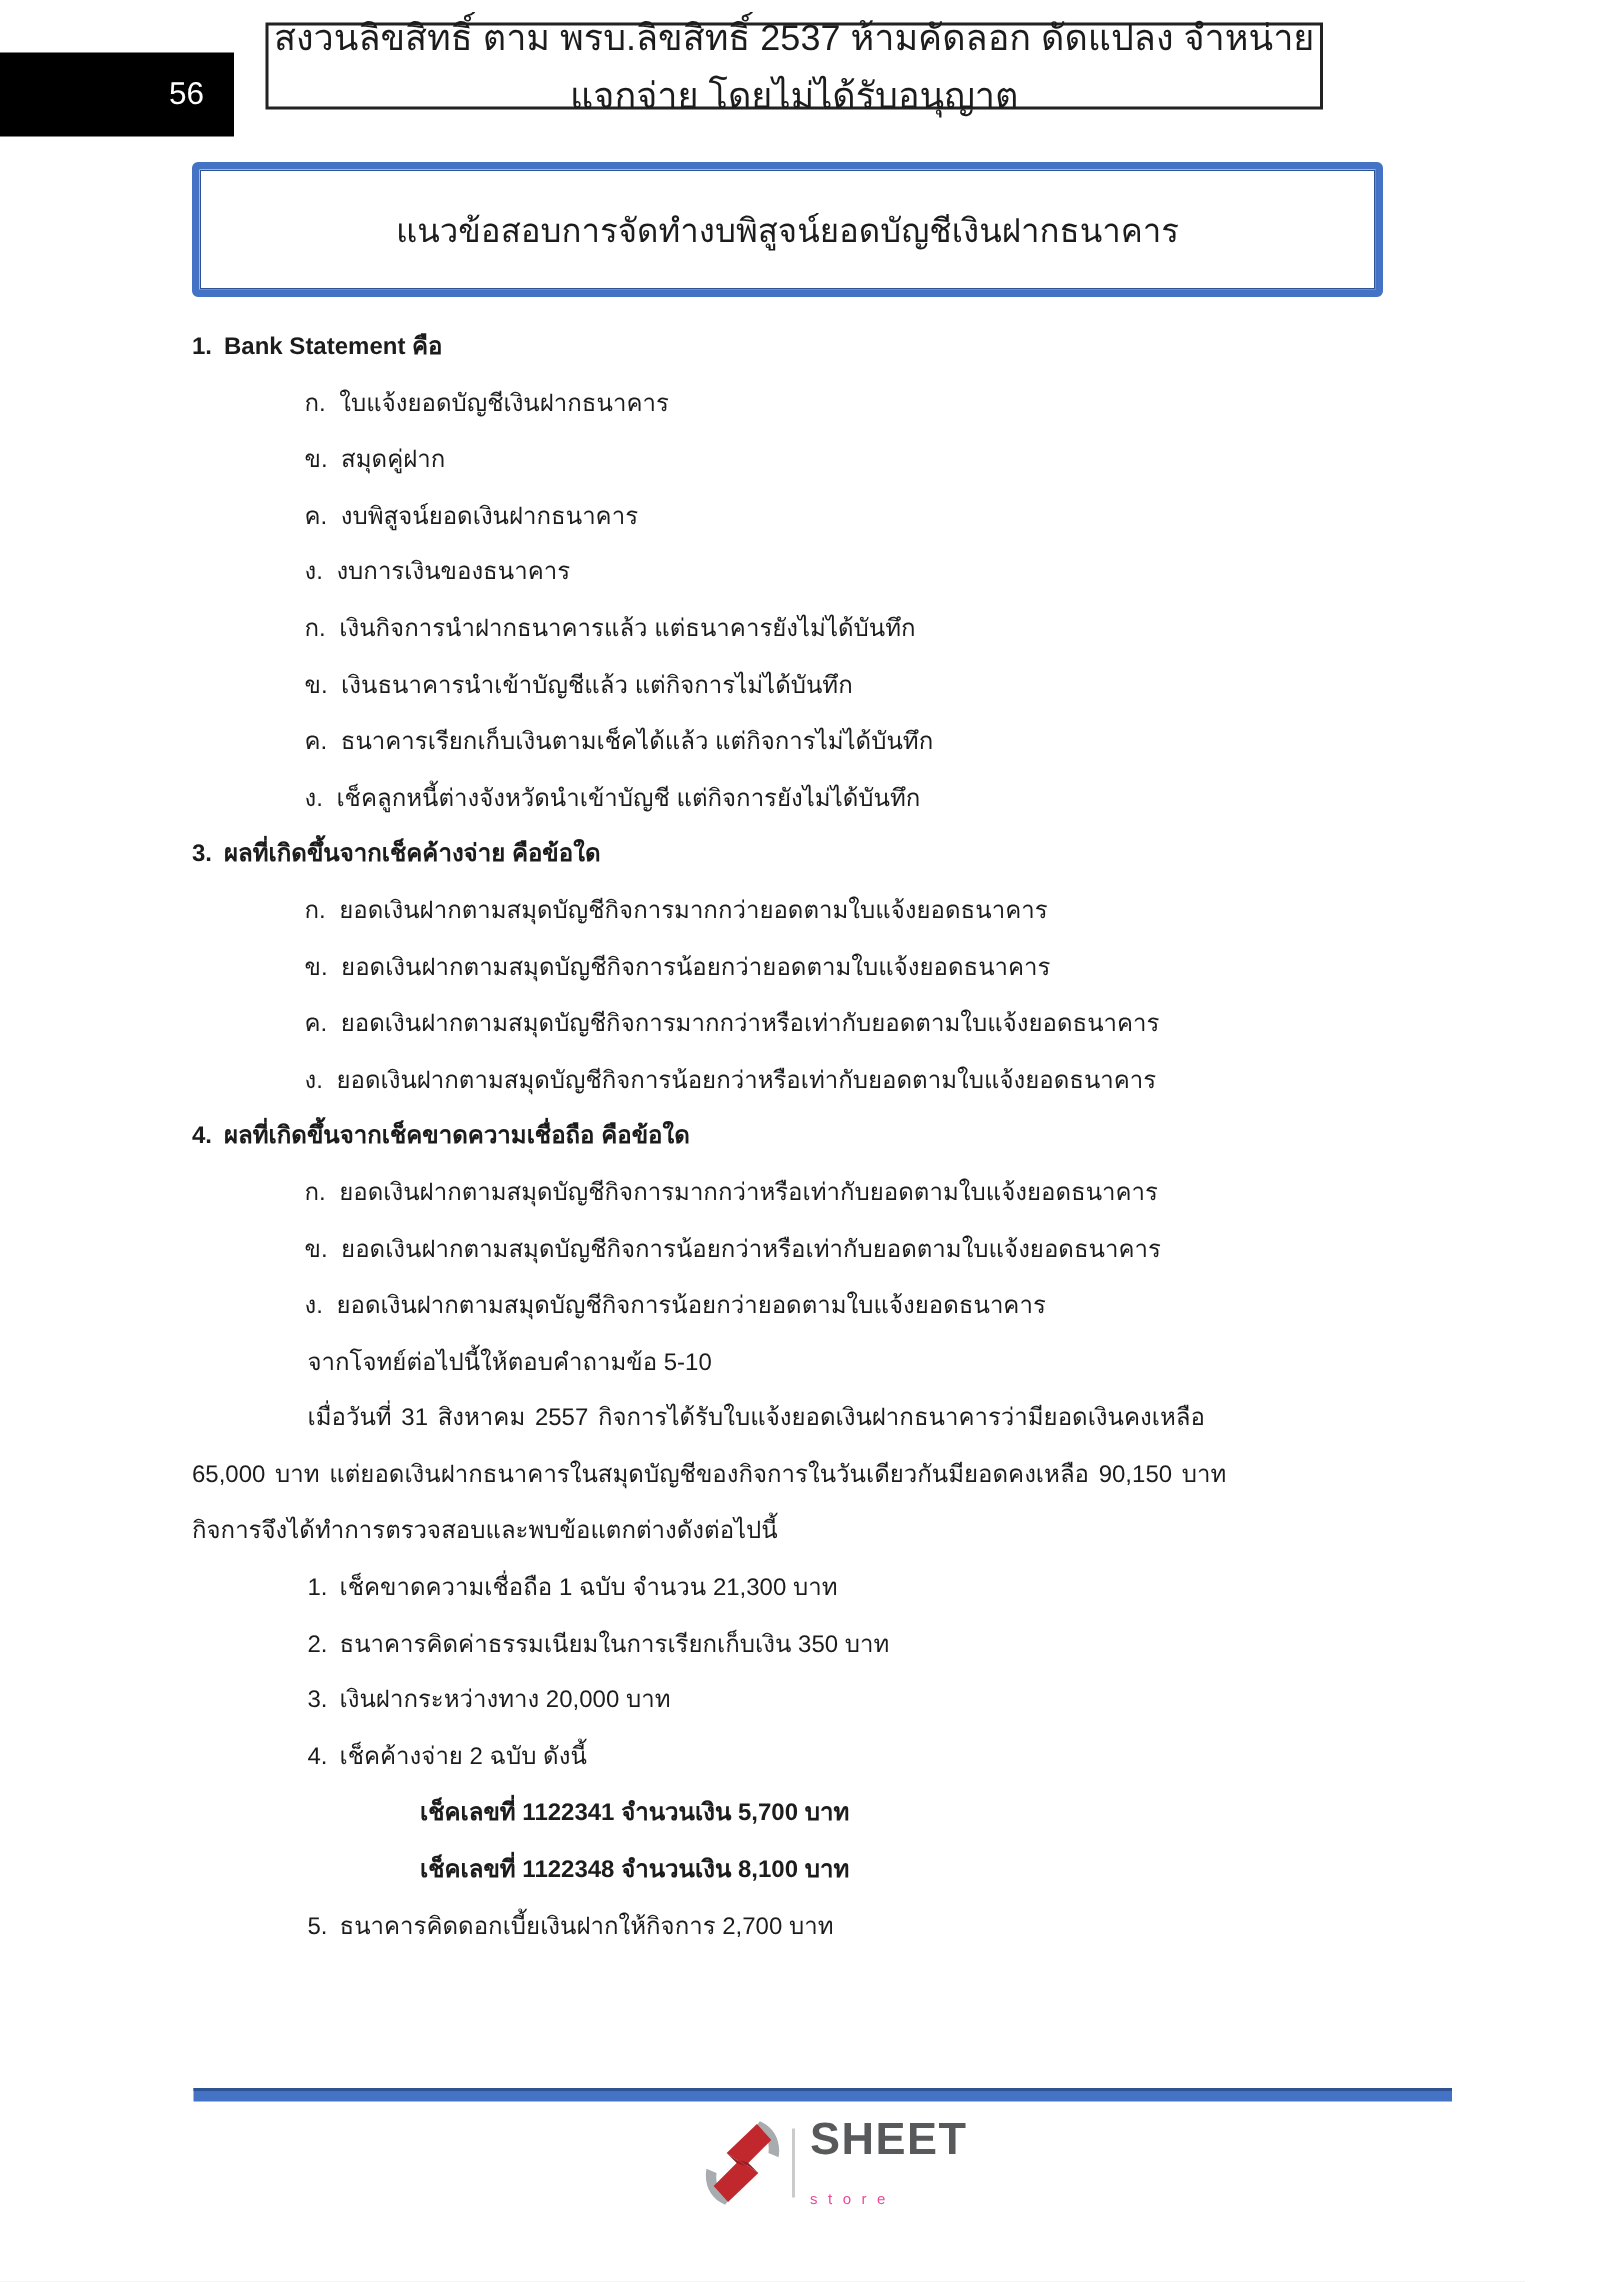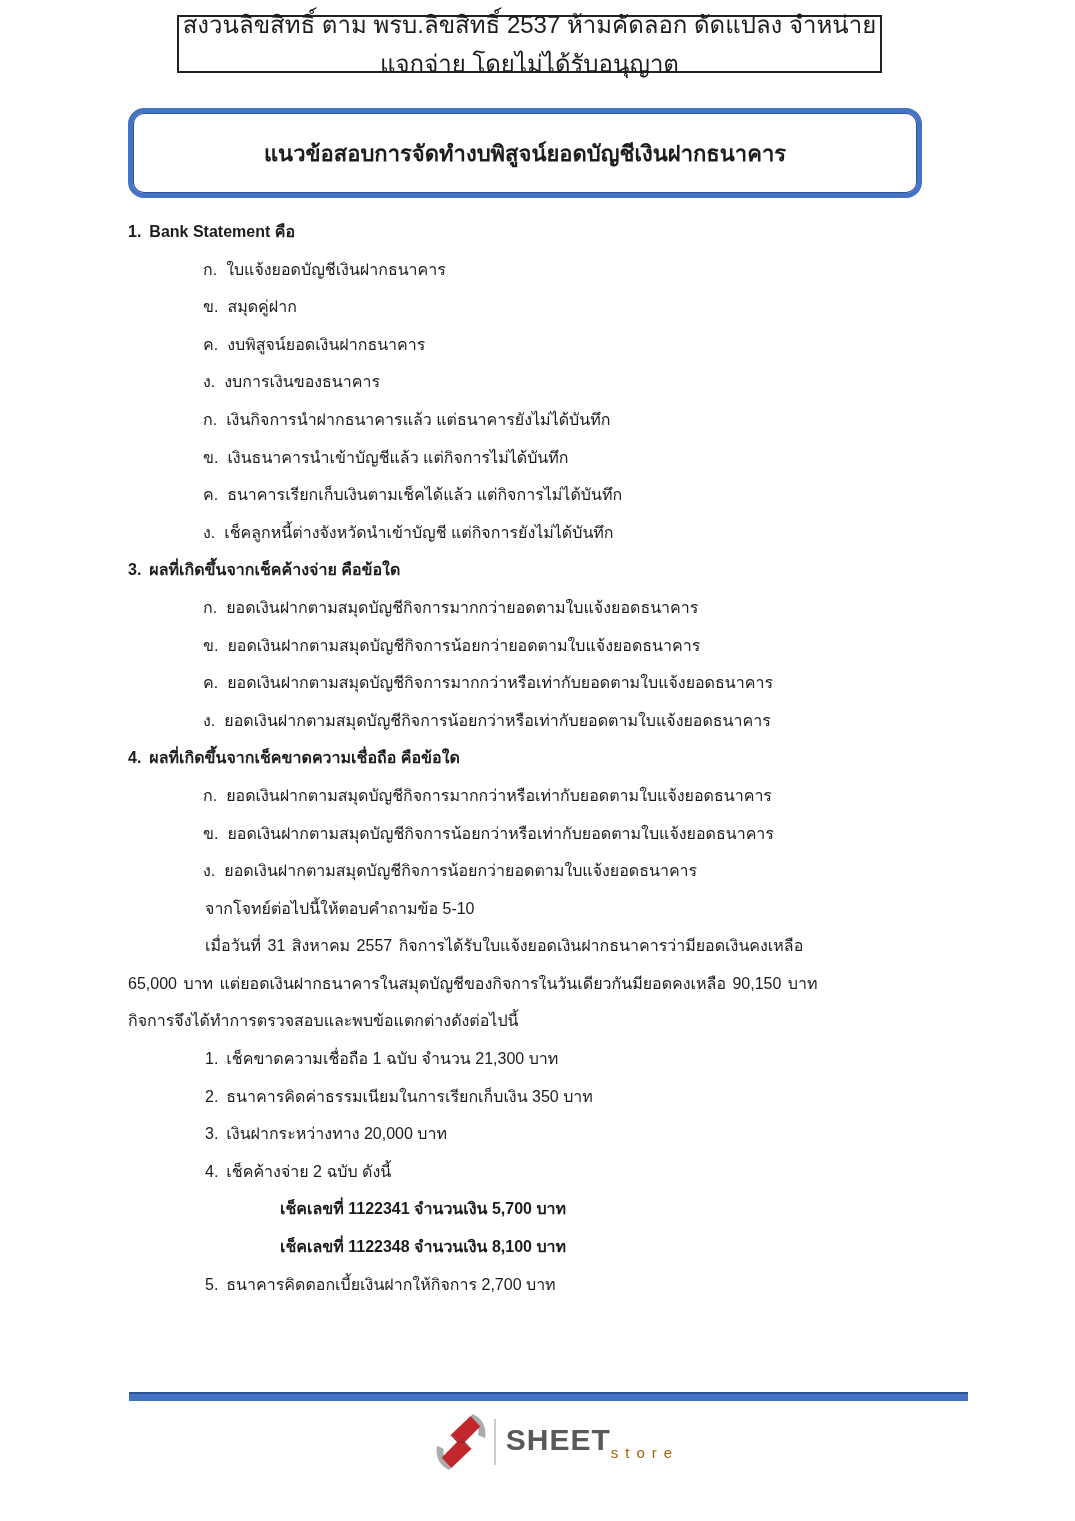--- a/index.html
+++ b/index.html
@@ -28,24 +28,24 @@
     width:705px; height:58px;
     border:2px solid #222222;
     display:flex; align-items:center; justify-content:center;
     font-size:24px;
     text-align:center;
   }
   .title-box {
     position:absolute; left:128px; top:108px;
     width:794px; height:90px;
     border:5px solid #4472c4;
-    border-radius:16px;
+    border-radius:4px;
     box-shadow:0 0 0 1px #2e5395 inset;
     display:flex; align-items:center; justify-content:center;
-    font-size:22px; font-weight:bold;
+    font-size:22px; font-weight:normal;
     text-align:center;
   }
   
   .content {
     position:absolute; left:128px; top:213px;
     width:822px;
     font-size:16px;
   }
   .line { line-height:37.6px; white-space:nowrap; }
   .q-head { font-weight:bold; }
@@ -67,35 +67,38 @@
     position:absolute; left:0; top:1412px; width:1075px;
     display:flex; align-items:center; justify-content:center;
     transform:translateX(20px);
   }
   .logo-icon { width:50px; height:60px; }
   .logo-divider {
     width:2px; height:46px;
     background:#c9cbcd;
     margin:0 10px 0 8px;
   }
-  .logo-texts { display:flex; flex-direction:row; line-height:1; }
+  .logo-texts { display:flex; flex-direction:column; line-height:1; }
   .logo-main {
     font-size:30px; font-weight:bold;
     color:#58595b; letter-spacing:1px;
   }
   .logo-sub {
-    font-size:15px; color:#a16207;
+    font-size:10px; color:#ec4899;
     letter-spacing:7px; margin-top:20px;
   }
 </style>
 </head>
 <body>
 
 <div class="page">
 
+  <div class="pagenum-box">
+    <span>56</span>
+  </div>
   <div class="copyright-box">
     <span>สงวนลิขสิทธิ์ ตาม พรบ.ลิขสิทธิ์ 2537 ห้ามคัดลอก ดัดแปลง จำหน่าย แจกจ่าย โดยไม่ได้รับอนุญาต</span>
   </div>
   <div class="title-box">
     <span>แนวข้อสอบการจัดทำงบพิสูจน์ยอดบัญชีเงินฝากธนาคาร</span>
   </div>
 
   <div class="content">
 
     <div>

